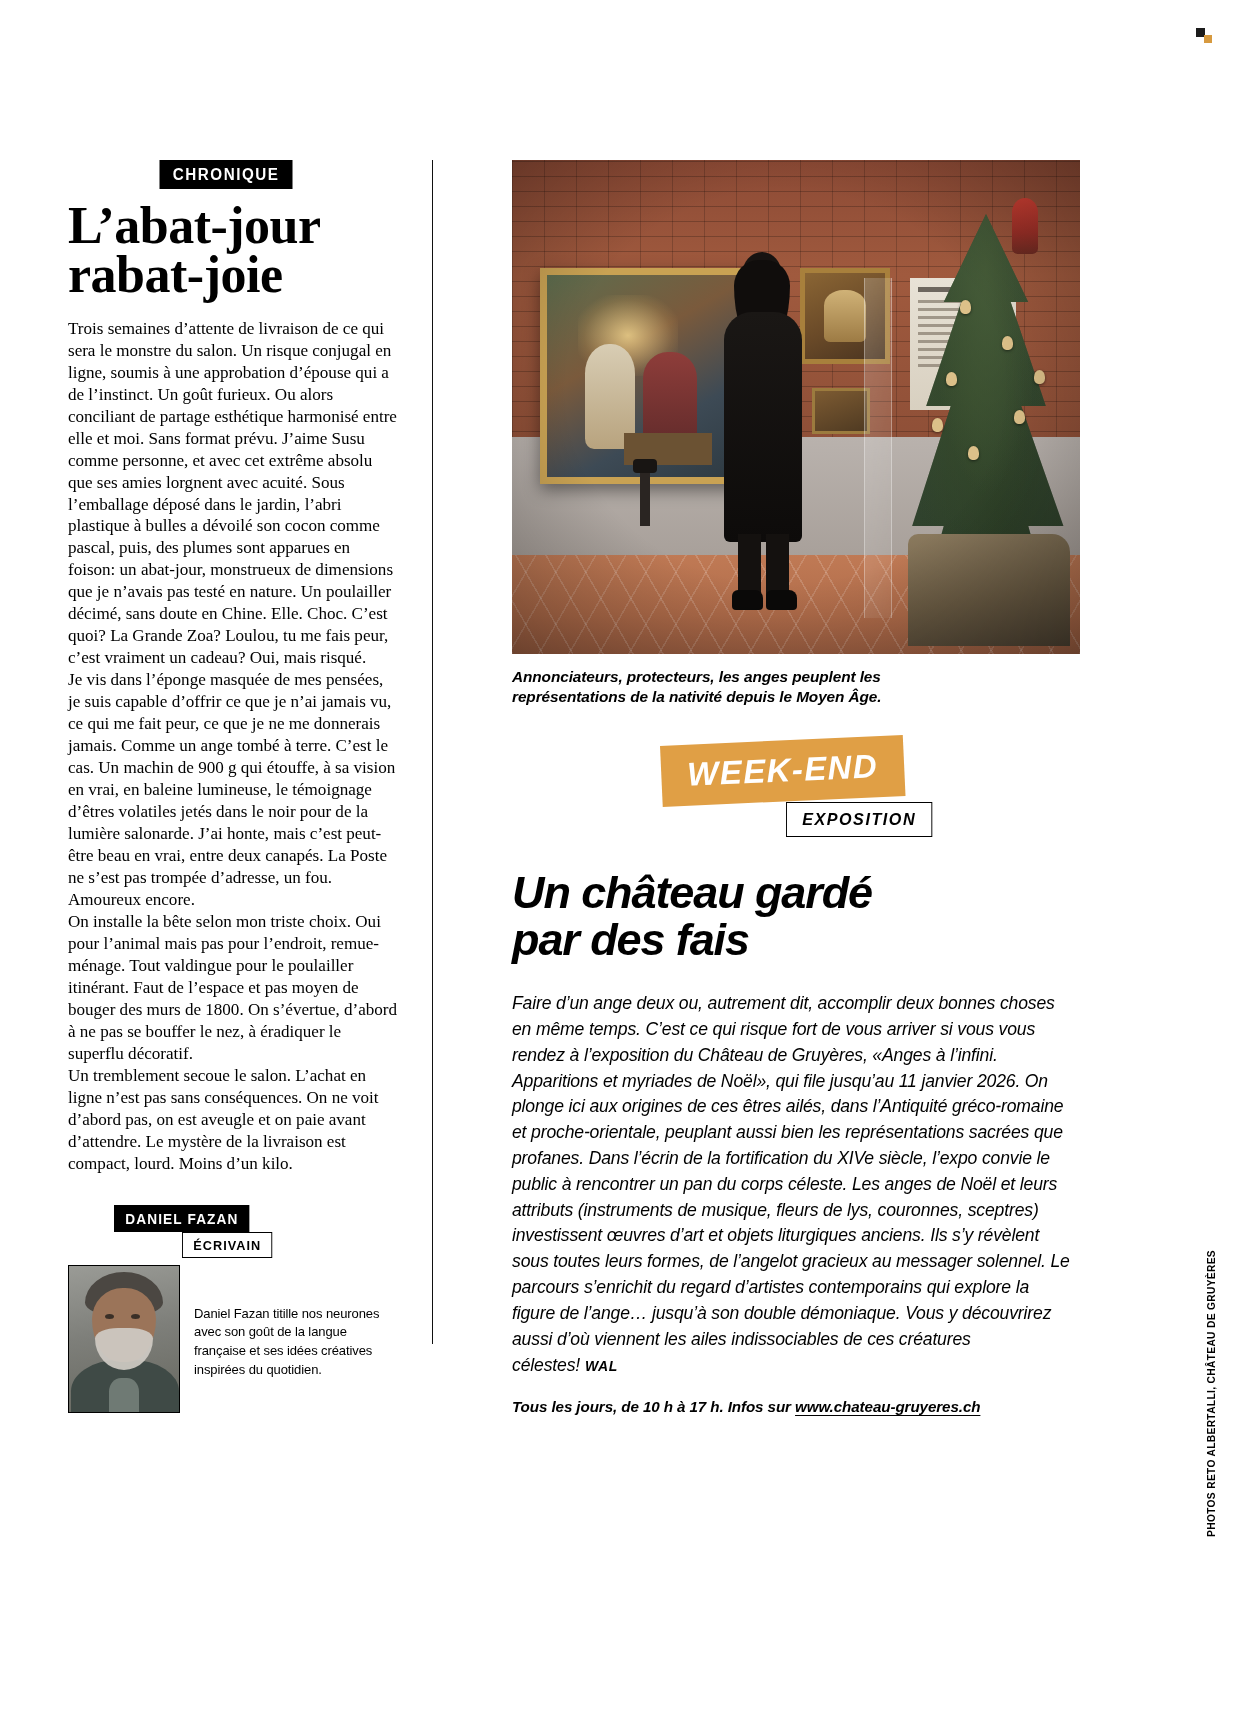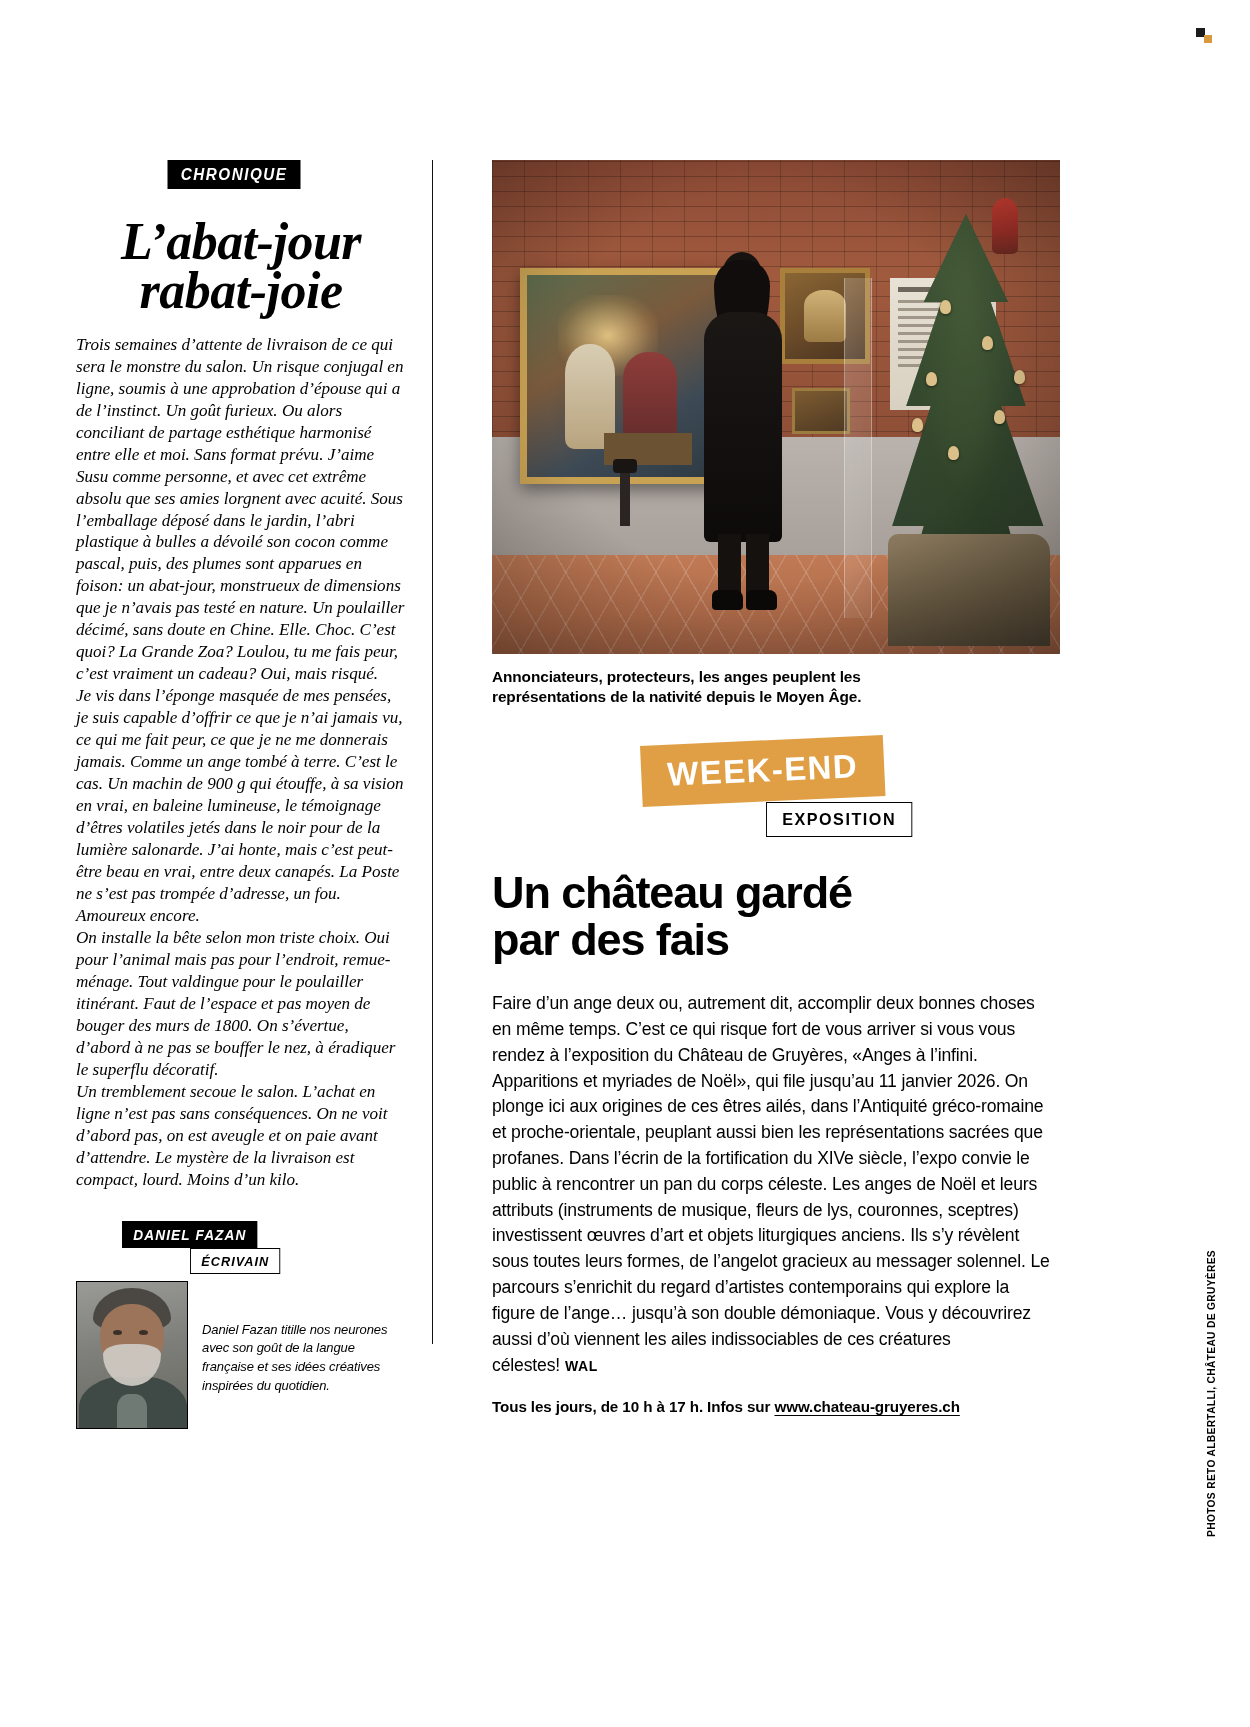--- a/index.html
+++ b/index.html
@@ -88,45 +88,44 @@
     left: 432px;
     top: 160px;
     width: 1.4px;
     height: 1184px;
     background: #111;
   }
 
   
   .left-col {
     position: absolute;
-    left: 76px;
+    left: 68px;
     top: 160px;
     width: 330px;
-    font-style: italic;
   }
 
   .tag-chronique {
     display: inline-block;
     background: #000;
     color: #fff;
     font-size: 16px;
     font-weight: 700;
     letter-spacing: 1.6px;
     padding: 6px 14px 5px 14px;
     margin-left: 88px;
     transform: scaleX(0.95);
   }
 
   .chronicle-title {
     font-family: "Liberation Serif", serif;
     font-weight: 700;
     font-size: 52px;
     line-height: 0.94;
-    text-align: center;
-    margin-top: 29px;
+    text-align: left;
+    margin-top: 13px;
     letter-spacing: -0.5px;
   }
 
   .chronicle-body {
     font-family: "Liberation Serif", serif;
     font-size: 17.1px;
     line-height: 1.286;
     margin-top: 18px;
     text-align: left;
     letter-spacing: -0.02px;
@@ -239,23 +238,24 @@
   .author-bio {
     font-size: 13px;
     line-height: 1.44;
     letter-spacing: -0.1px;
     padding-top: 40px;
   }
 
   
   .right-col {
     position: absolute;
-    left: 492px;
+    left: 512px;
     top: 160px;
     width: 568px;
+    font-style: italic;
   }
 
   
   .photo-frame {
     width: 568px;
     height: 494px;
     position: relative;
     overflow: hidden;
     background: #2a2420;
   }

